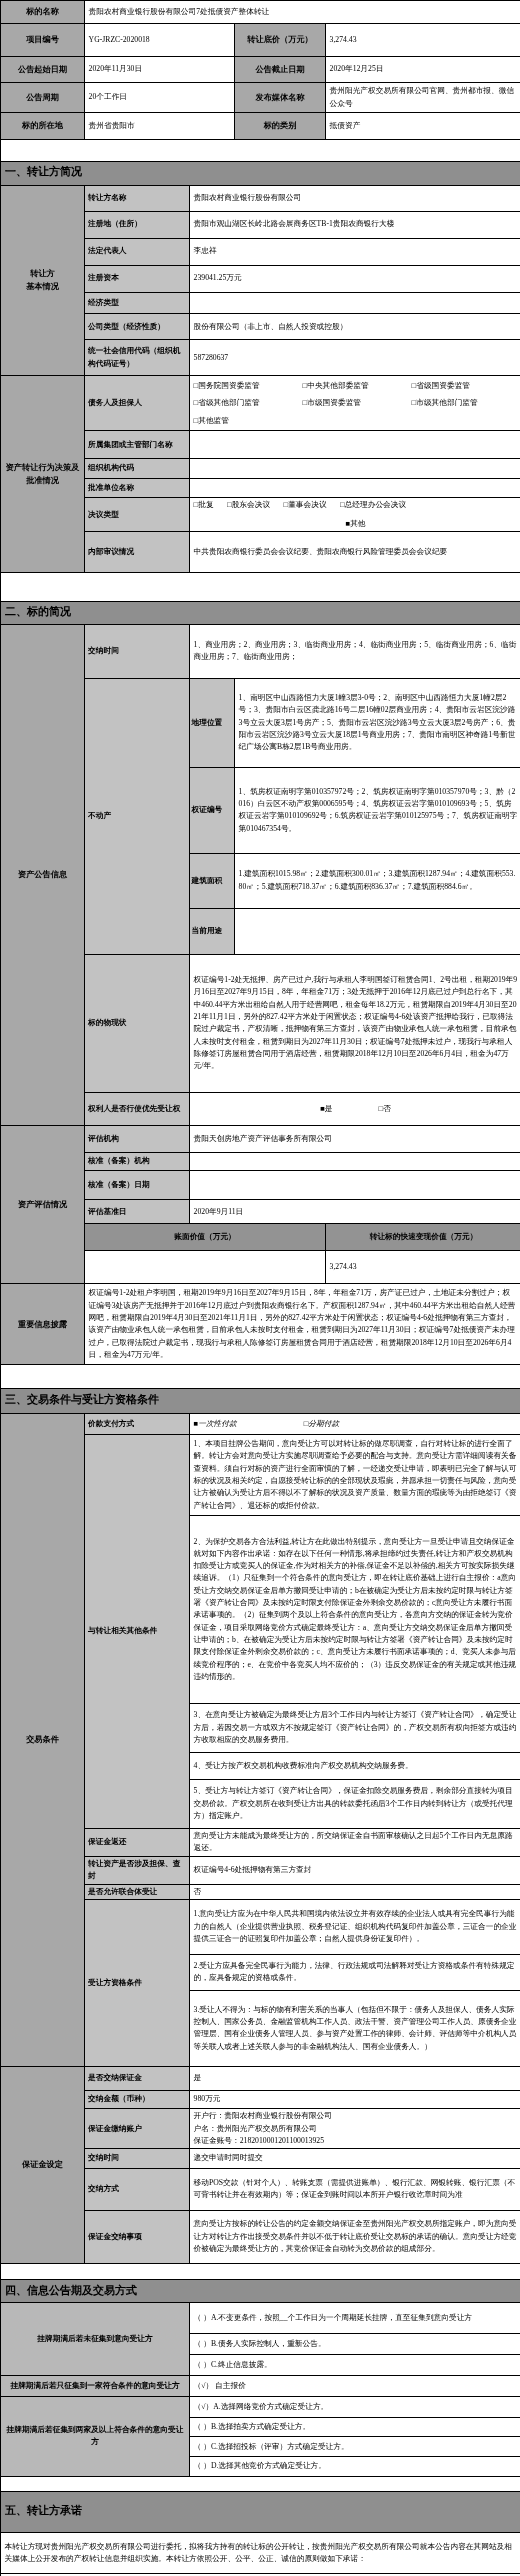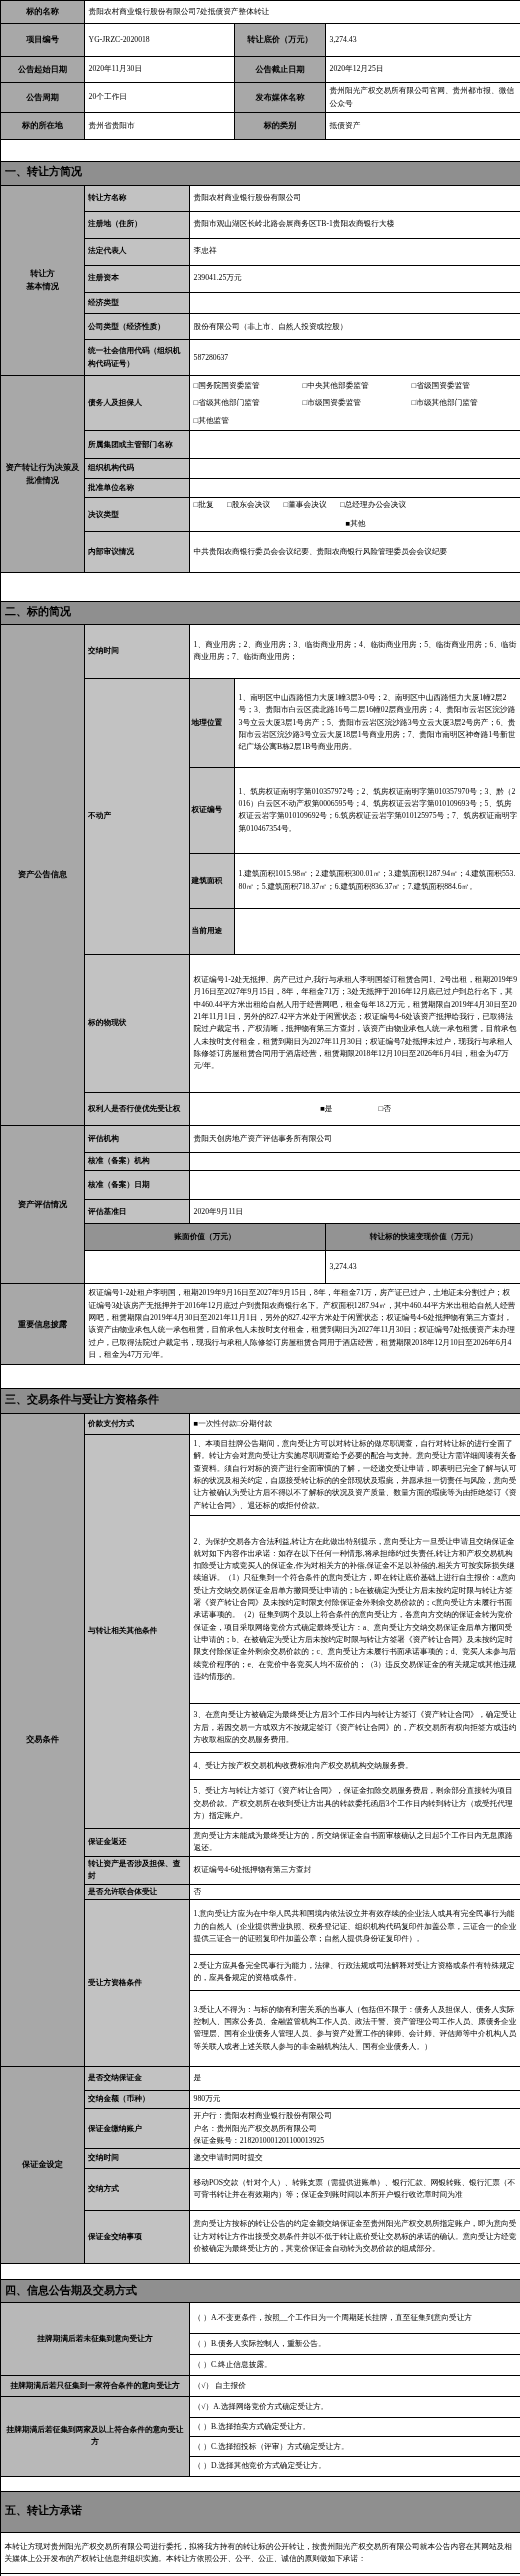--- a/index.html
+++ b/index.html
@@ -13,21 +13,21 @@
   td.lab4{background:#b8b8b8;font-family:"Liberation Sans","DejaVu Sans",sans-serif;font-weight:bold;font-size:7.7px;padding:1px 3.1px;text-align:center;}
   td.hdr{background:#8f8f8f;font-family:Liberation Mono, monospace;font-weight:bold;font-size:11px;text-align:left;padding:2.1px 4.1px;}
   td.subhdr{background:#939393;font-family:Liberation Sans, sans-serif;font-weight:bold;font-size:7.7px;text-align:center;padding:1px 2.1px;}
   td.val{background:#fff;padding:1px 3.6px;text-align:left;}
   td.val.c{text-align:left;}
   td.gap{background:#fff;}
   .pre{white-space:pre-line;}
   .chkgrid{display:grid;grid-template-columns:repeat(3,1fr);row-gap:5.2px;column-gap:3.1px;}
   .chkline{display:flex;gap:13.4px;flex-wrap:wrap;}
   .chkline + .chkline{margin-top:6px;justify-content:center;}
-  .paypair{display:flex;}
+  .paypair{display:flex;gap:67px;font-style:italic;}
   .ynpair{display:flex;gap:46px;justify-content:center;}
   tr{page-break-inside:avoid;}
 </style>
 </head>
 <body>
 
 <table class="doc">
   <colgroup>
       <col style="width:84px">
       <col style="width:105px">

